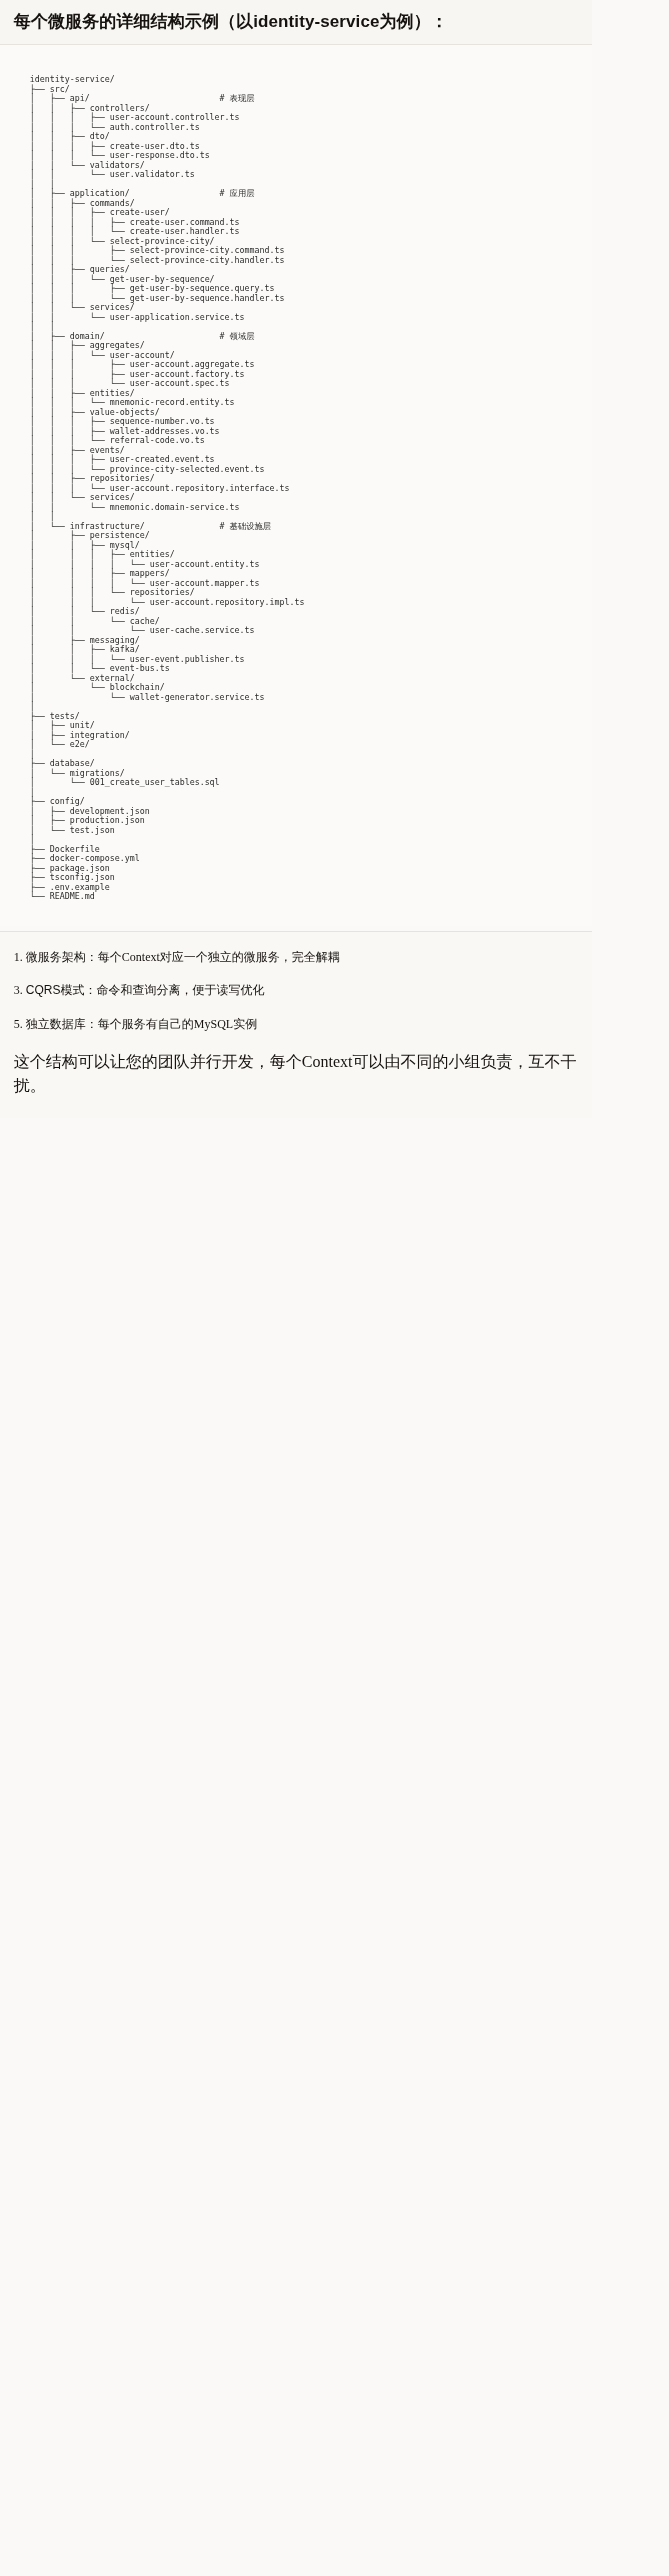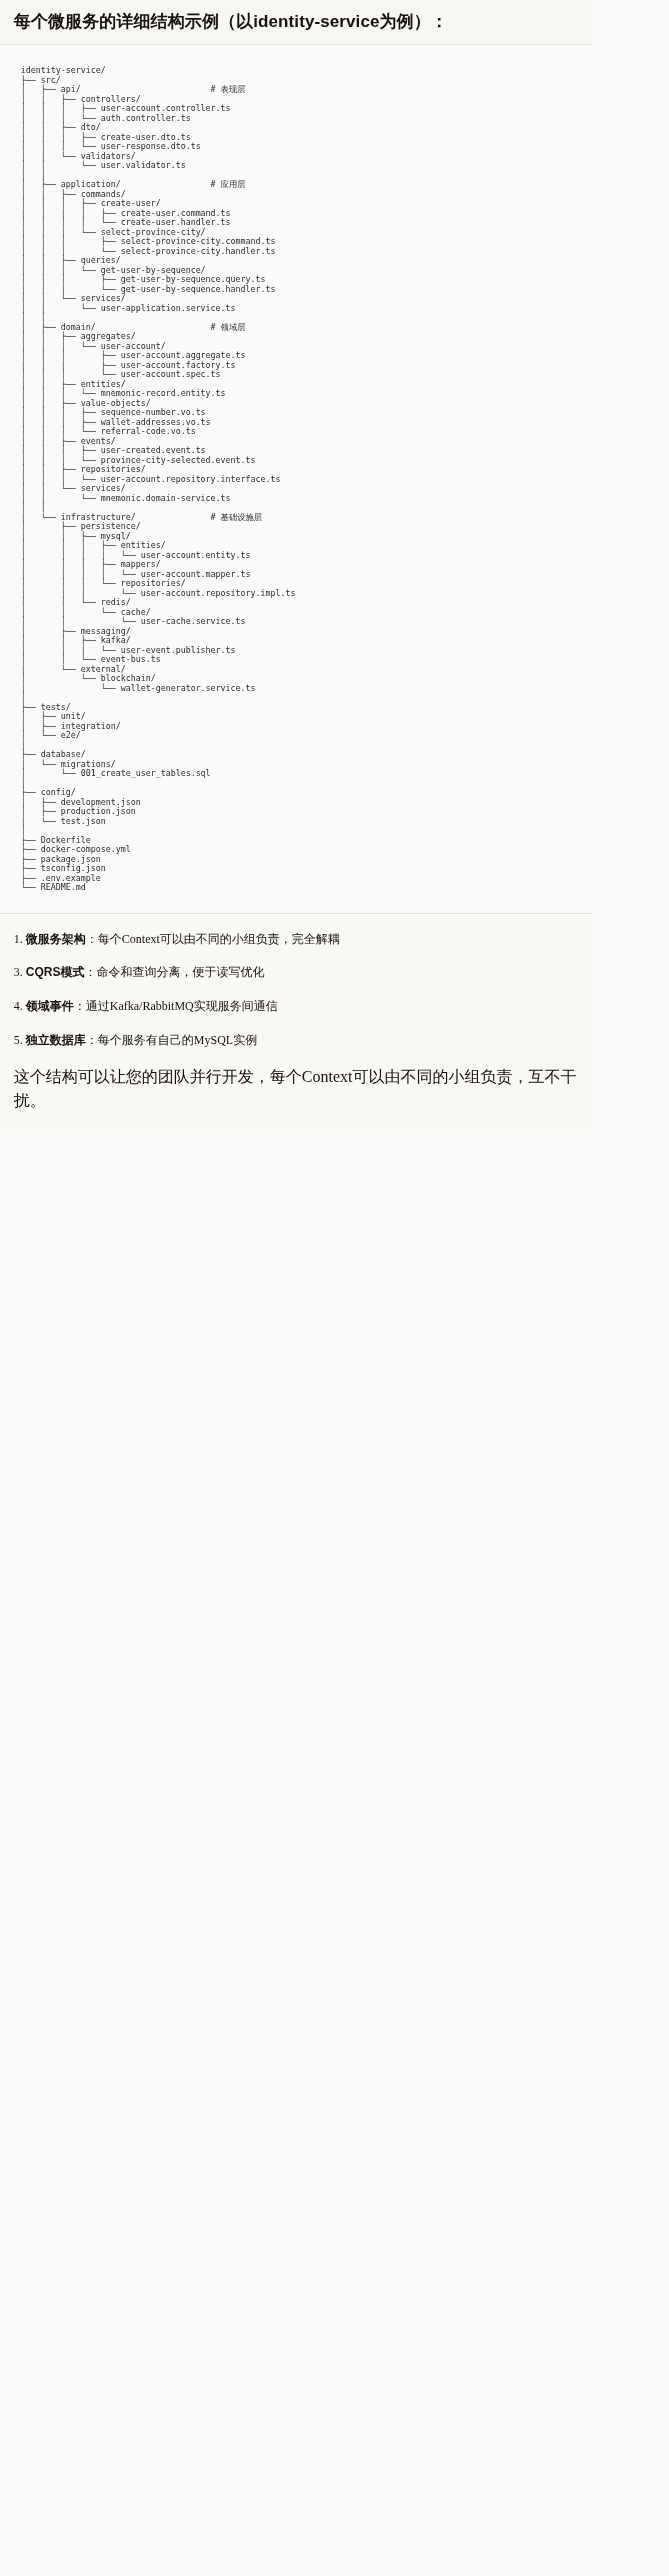--- a/index.html
+++ b/index.html
@@ -33,21 +33,21 @@
     border-bottom: 0.6px solid #e6e2dc;
     background: #f7f6f3;
   }
 
   
   .tree-block {
     padding: 13.8px 0 8.8px 13.8px;
     background: #fbfaf8;
   }
   pre.tree {
-    margin: 7px;
+    margin: 16px;
     font-family: "DejaVu Sans Mono", "Liberation Mono", monospace;
     font-size: 8.3px;
     line-height: 9.5px;
     color: #2b2b2b;
     white-space: pre;
     tab-size: 4;
   }
 
   
   .keys-sep {
@@ -79,21 +79,21 @@
     line-height: 1.45;
     margin: 0 0 16.3px 0;
     color: #15120f;
     display: block;
   }
   ol.keys-list > li .num {
     font-family: "Liberation Serif", serif;
   }
   ol.keys-list > li .term {
     font-family: "Liberation Sans", sans-serif;
-    font-weight: bold;
+    font-weight: normal;
   }
   ol.keys-list > li .desc {
     font-family: "Liberation Serif", serif;
   }
   .closing {
     font-family: "Liberation Serif", serif;
     font-size: 16px;
     line-height: 1.5;
     color: #15120f;
     margin: 2.5px 0 0 0;
@@ -197,31 +197,27 @@
 └── README.md</pre>
   </div>
 
   <hr class="keys-sep">
 
   <div class="keys">
 
     <ol class="keys-list">
       <li>
         <span class="num">1.</span>
-        <span class="term">微服务架构</span><span class="desc">：</span><span class="desc">每个Context可以由不同的小组负责，完全解耦</span>
+        <span class="term">微服务架构</span><span class="desc">：</span><span class="desc">每个Context对应一个独立的微服务，完全解耦</span>
       </li>
       <li>
         <span class="num">3.</span>
         <span class="term">CQRS模式</span><span class="desc">：</span><span class="desc">命令和查询分离，便于读写优化</span>
       </li>
       <li>
-        <span class="num">4.</span>
-        <span class="term">领域事件</span><span class="desc">：</span><span class="desc">通过Kafka/RabbitMQ实现服务间通信</span>
-      </li>
-      <li>
         <span class="num">5.</span>
         <span class="term">独立数据库</span><span class="desc">：</span><span class="desc">每个服务有自己的MySQL实例</span>
       </li>
     </ol>
 
     <p class="closing">这个结构可以让您的团队并行开发，每个Context可以由不同的小组负责，互不干扰。</p>
   </div>
 
 </div>
 

